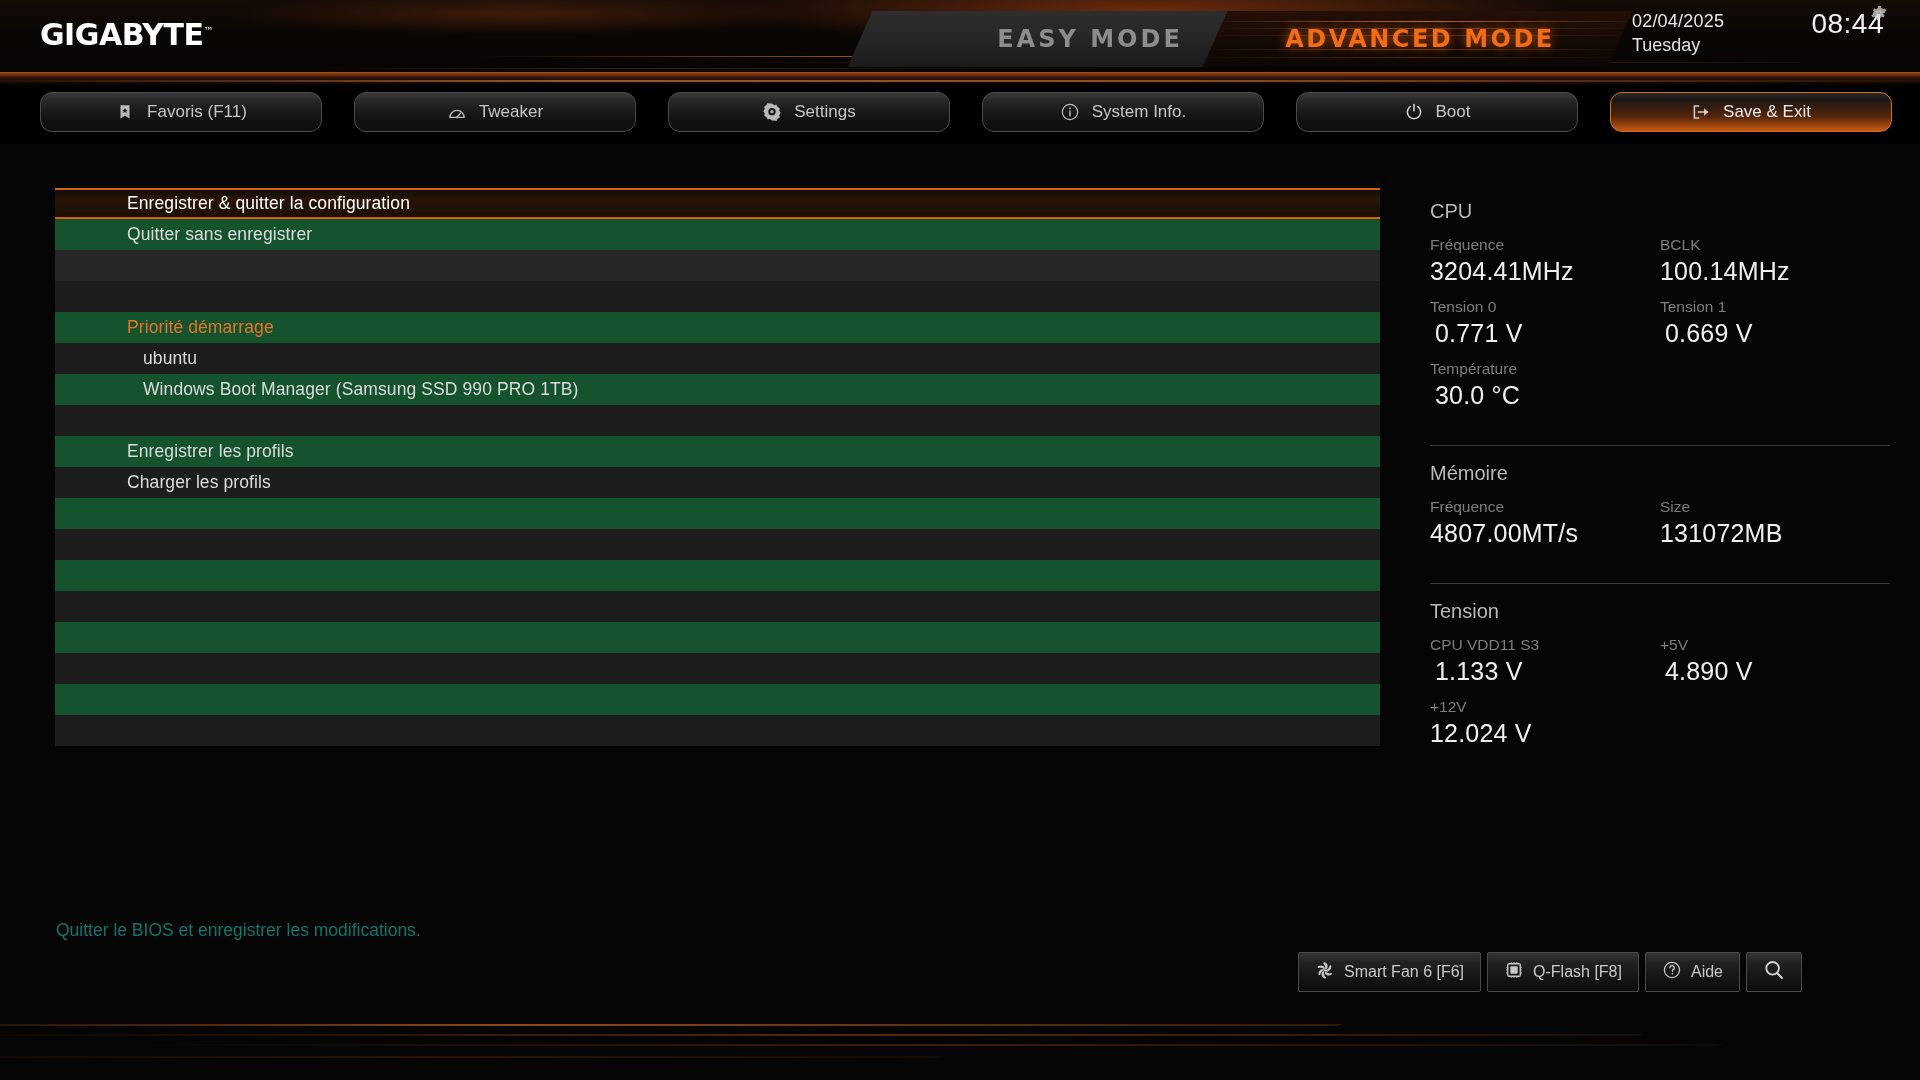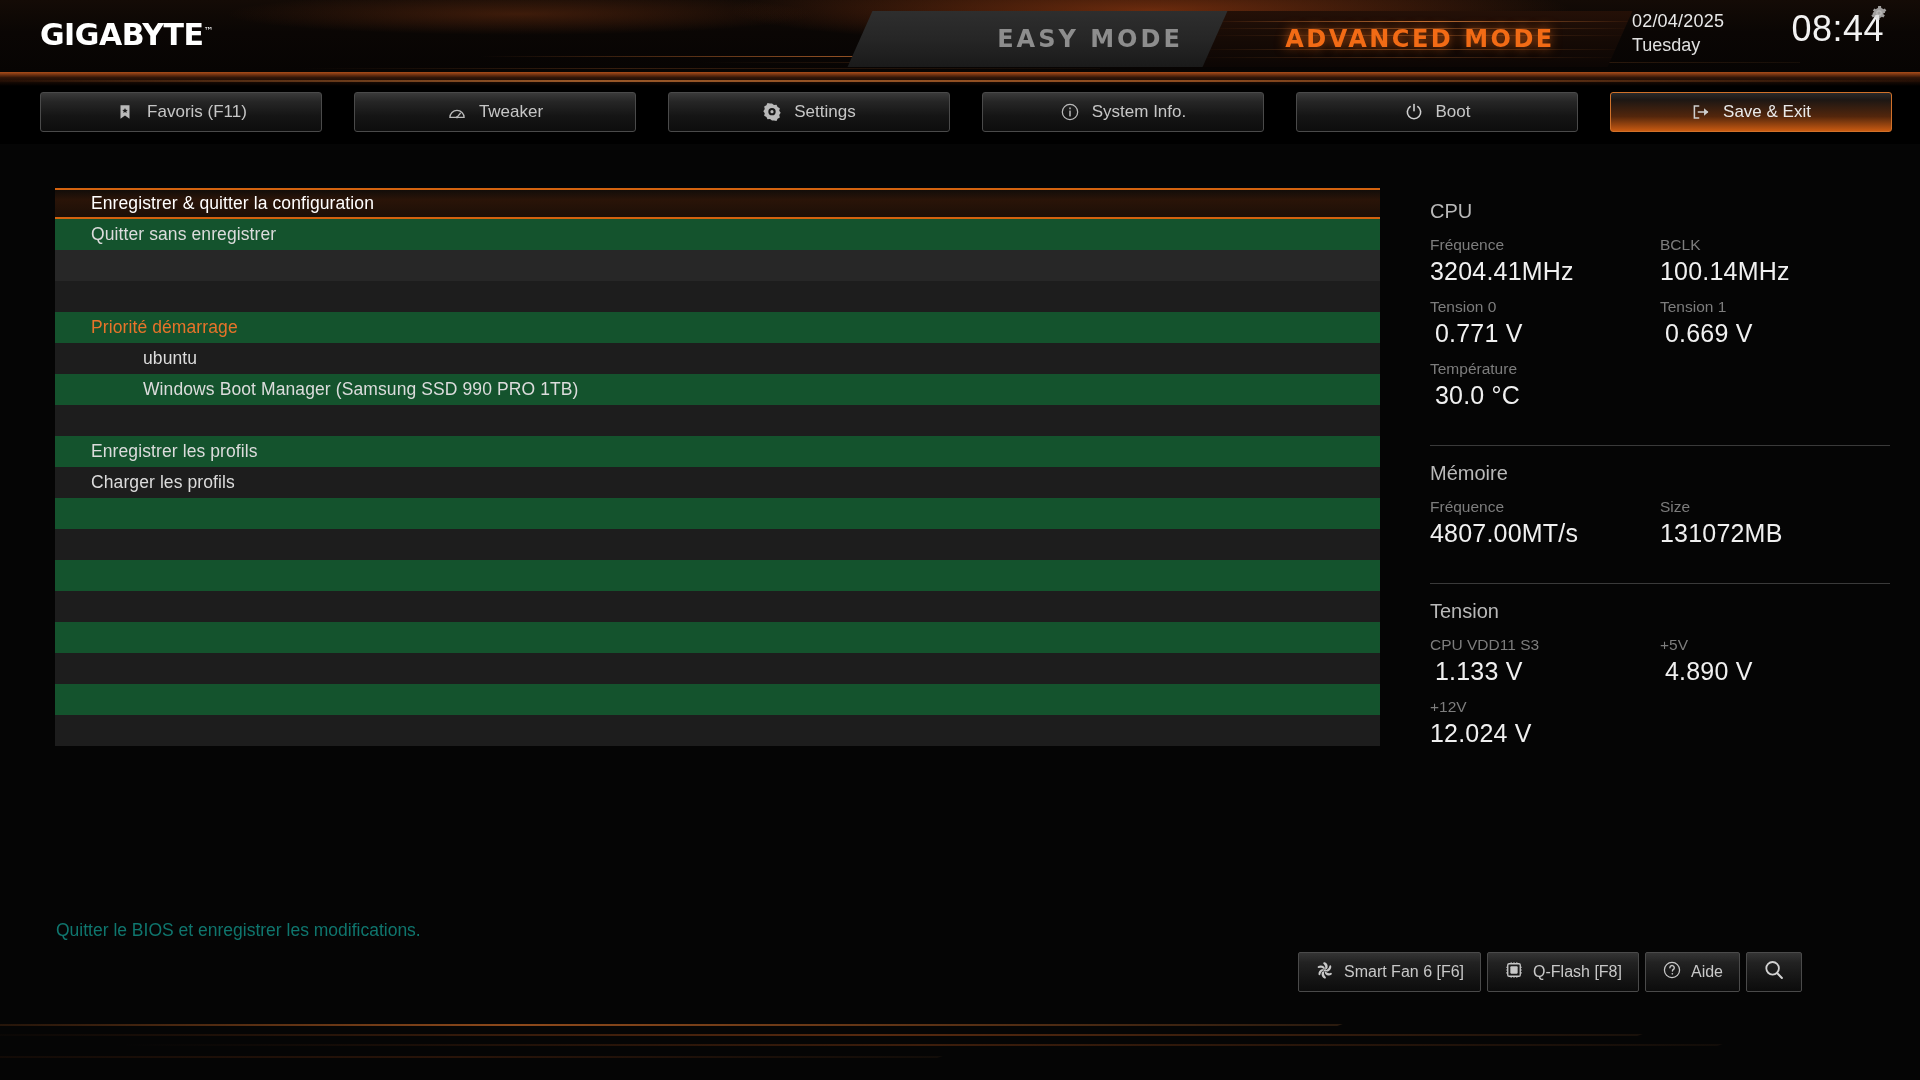--- a/index.html
+++ b/index.html
@@ -62,53 +62,53 @@
   }
 
   .clock-block { position: absolute; right: 28px; top: 6px; width: 260px; height: 56px; }
   .clock-date {
     position: absolute; left: 0; top: 5px;
     font-size: 18px; color: #e8e8e8; letter-spacing: 0.2px;
   }
   .clock-day { position: absolute; left: 0; top: 29px; font-size: 18px; color: #e0e0e0; }
   .clock-time {
     position: absolute; right: 8px; top: 2px;
-    font-size: 36px; font-weight: 400; color: #f2f2f2; letter-spacing: 0.5px;
+    font-size: 28px; font-weight: 400; color: #f2f2f2; letter-spacing: 0.5px;
   }
   .gear-corner { position: absolute; right: 4px; top: -2px; width: 18px; height: 18px; opacity: 0.85; }
 
   
   .navbar { position: absolute; left: 0; top: 72px; width: 1920px; height: 72px; background: #000; }
   .nav-glow {
     position: absolute; left: 0; top: 0; width: 1920px; height: 14px;
     background: linear-gradient(180deg, rgba(200,90,30,0.85) 0%, rgba(120,50,18,0.4) 40%, rgba(0,0,0,0) 100%);
   }
   .nav-glow2 {
     position: absolute; left: 0; top: 8px; width: 1920px; height: 2px;
     background: linear-gradient(90deg, rgba(90,40,15,0.1) 0%, rgba(255,150,70,0.55) 30%, rgba(255,140,60,0.5) 62%, rgba(90,40,15,0.1) 100%);
   }
   .tabs { position: absolute; left: 40px; top: 20px; display: flex; gap: 32px; }
   .tab {
     width: 282px; height: 40px;
     display: flex; align-items: center; justify-content: center; gap: 12px;
     background: linear-gradient(180deg, #3a3a3a 0%, #262626 22%, #151515 60%, #0d0d0d 100%);
-    border: 1px solid #4a4a4a; border-radius: 3px;
+    border: 1px solid #4a4a4a; border-radius: 12px;
     color: #c6c6c6; font-size: 17px;
   }
   .tab.active {
     background: linear-gradient(180deg, #2a2a2a 0%, #1d1714 18%, #53260c 62%, #c95a11 100%);
     border: 1px solid #d0712a; color: #e9e9e9;
   }
   .tab .ticon { display: inline-flex; width: 20px; height: 20px; align-items: center; justify-content: center; }
 
   
   .list { position: absolute; left: 55px; top: 188px; width: 1325px; }
   .row {
     position: relative; height: 31px; display: flex; align-items: center;
-    padding-left: 36px; font-size: 17.5px; color: #dcdcdc; letter-spacing: 0.1px;
+    padding-left: 72px; font-size: 17.5px; color: #dcdcdc; letter-spacing: 0.1px;
   }
   .row.odd { background: #14532d; }
   .row.even { background: #1d1d1d; }
   .row.spacer { background: #272727; }
   .row.selected {
     background: linear-gradient(180deg, #120d09 0%, #2a1408 35%, #1c0f07 100%);
     border-top: 2px solid #d4630f; border-bottom: 2px solid #d4630f;
     height: 31px; color: #ffffff;
   }
   .row.header-row { color: #e8732a; }

